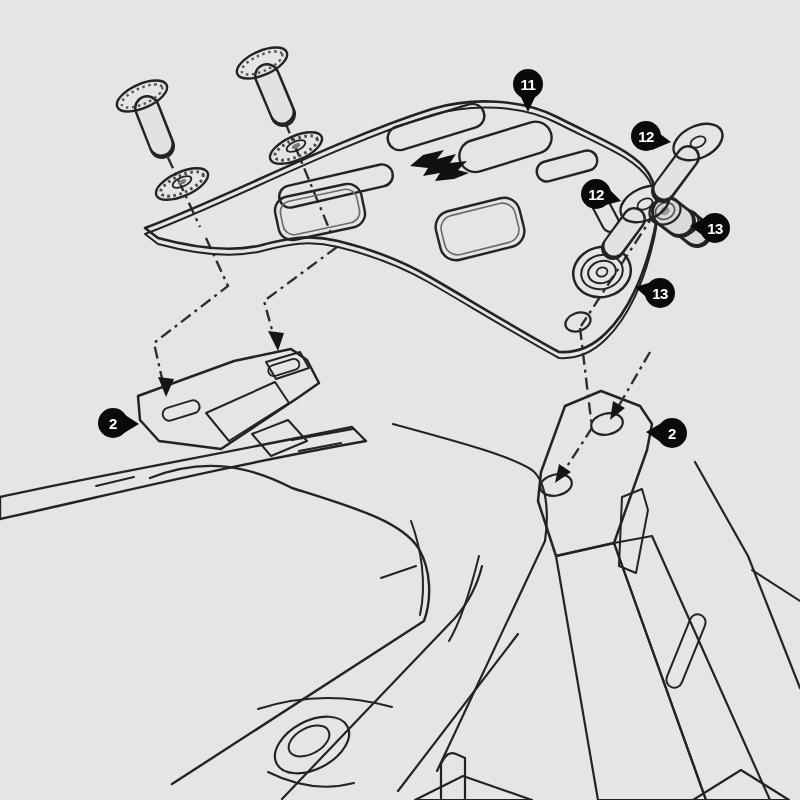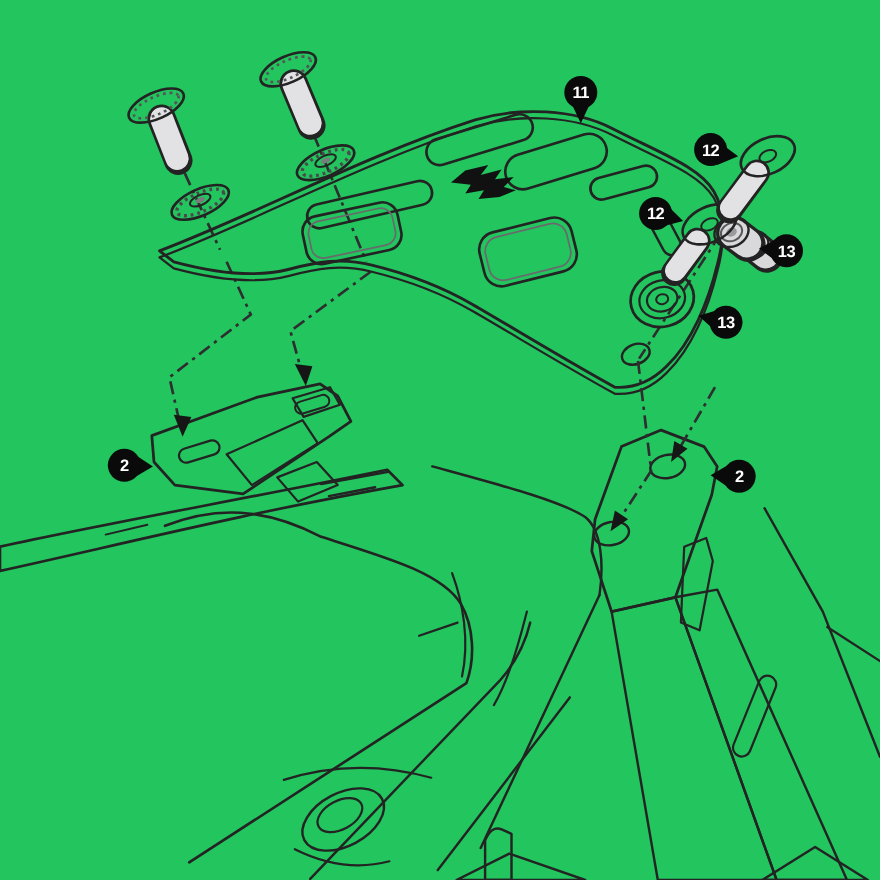--- a/index.html
+++ b/index.html
@@ -1,16 +1,16 @@
 <!DOCTYPE html>
 <html><head>
 <meta charset="utf-8">
 <style>
   html,body{margin:0;padding:0;background:#ffffff;}
-  .stage{width:800px;height:800px;background:#22c55e;position:relative;overflow:hidden;
+  .stage{width:800px;height:800px;background:#e5e5e5;position:relative;overflow:hidden;
          font-family:"Liberation Sans",sans-serif;}
   svg{display:block;}
   .callout-text{font-family:"Liberation Sans",sans-serif;font-weight:bold;fill:#ffffff;
                 font-size:15px;letter-spacing:-0.5px;}
   .outline{stroke:#232323;stroke-linejoin:round;stroke-linecap:round;fill:none;}
 </style>
 </head>
 <body>
 
 <div class="stage">

